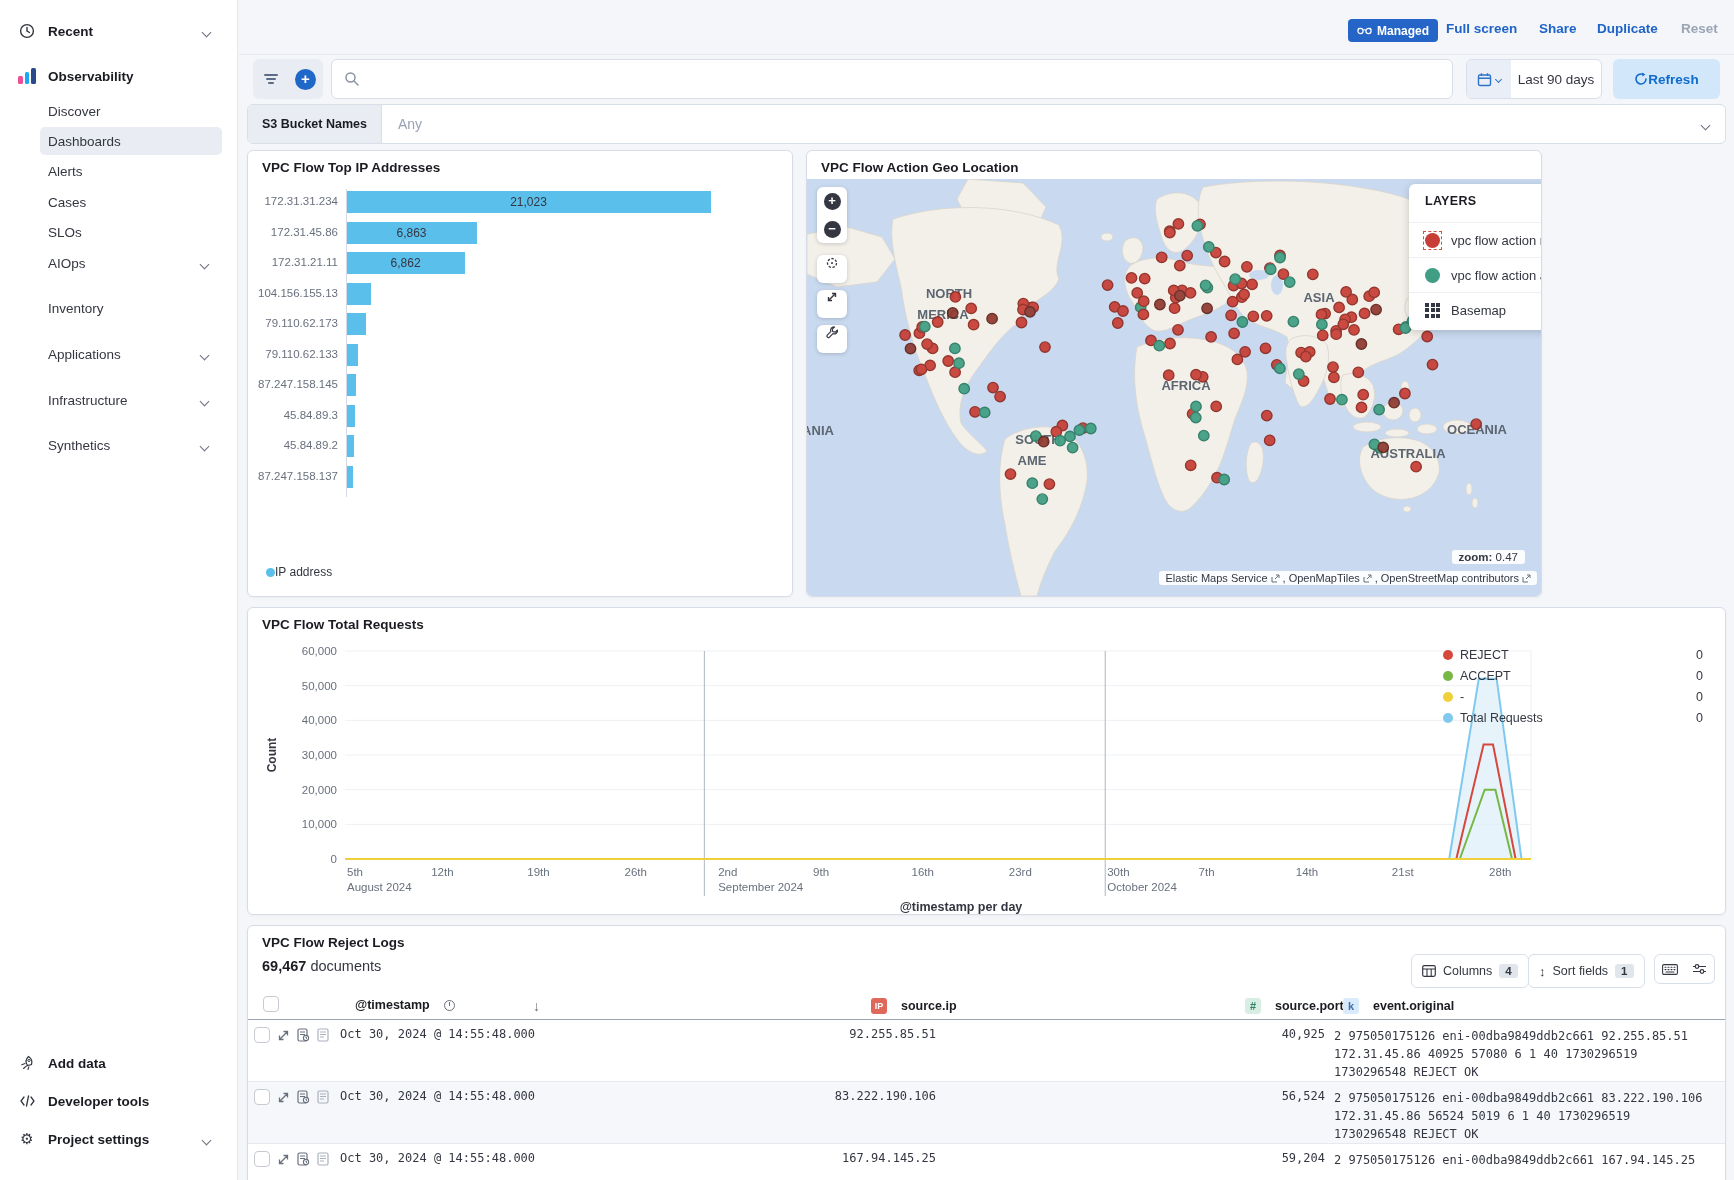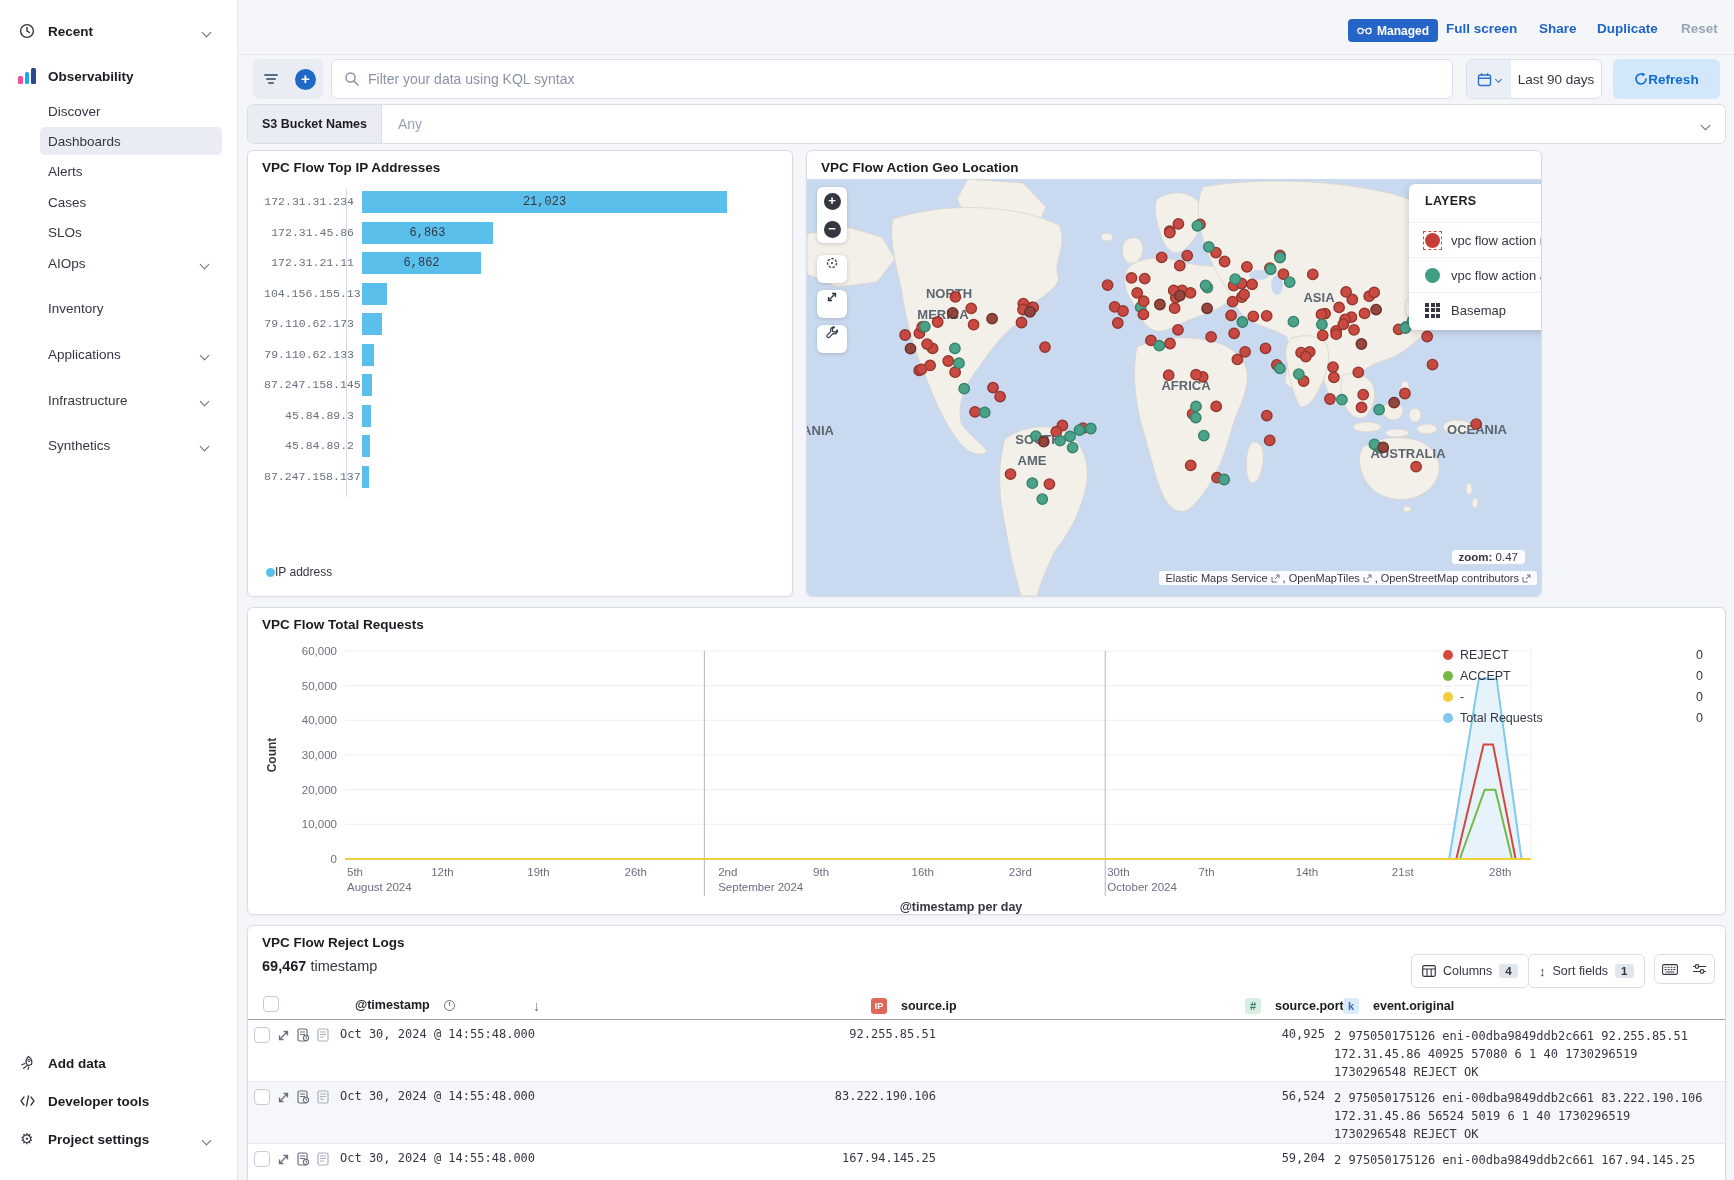--- a/index.html
+++ b/index.html
@@ -51,21 +51,21 @@
 
   
   .panel { position:absolute; background:#fff; border:1px solid #d7dde7; border-radius:6px; box-shadow:0 1px 3px rgba(0,0,0,0.04); }
   .panel-title { position:absolute; left:14px; top:9px; font-size:13.5px; font-weight:bold; color:#1a1c21; z-index:5; }
   #panel-ips  { left:8px;  top:150px; width:546px; height:447px; }
   #panel-map  { left:567px; top:150px; width:736px; height:447px; overflow:hidden; }
   #panel-req  { left:8px;  top:607px; width:1479px; height:308px; }
   #panel-logs { left:8px;  top:925px; width:1479px; height:262px; overflow:hidden; }
 
   
-  #bars { position:absolute; left:16px; top:36px; width:546px;font-family:Liberation Mono, monospace; }
+  #bars { position:absolute; left:0; top:36px; width:546px; }
   .bar-row { position:relative; height:30.5px; }
   .bar-cat { position:absolute; left:0; top:8px; width:90px; text-align:right; font-size:11.5px; color:#69707d; }
   .bar-rect { position:absolute; left:98px; top:4px; height:22px; background:#5bbfec; display:flex; align-items:center; justify-content:center; }
   .bar-val { font-size:12px; color:#343741; }
   #bar-axis { position:absolute; left:98px; top:38px; width:1px; height:308px; background:#d3dae6; }
   #ips-legend { position:absolute; left:18px; top:414px; display:flex; align-items:center; gap:0; font-size:12px; color:#343741; }
   .dot { display:inline-block; border-radius:50%; }
 
   
   #map-svg { position:absolute; left:0; top:28px; width:918px; height:417px; }
@@ -232,21 +232,20 @@
         </div>
         <div class="fg-btn">
           <span class="plus-circle">+</span>
         </div>
       </div>
       <div class="kql-input">
         <svg width="16" height="16" viewBox="0 0 16 16" style="margin-right:8px;flex:none;">
             <circle cx="6.5" cy="6.5" r="4.5" fill="none" stroke="#8b93a3" stroke-width="1.5"></circle>
             <path d="M10 10 L14 14" stroke="#8b93a3" stroke-width="1.5" stroke-linecap="round"></path>
           </svg>
-        <input type="text" placeholder="Filter your data using KQL syntax" style="">
       </div>
       <div class="date-picker">
         <div class="cal-seg">
           <svg width="15" height="15" viewBox="0 0 15 15">
               <rect x="1.5" y="3" width="12" height="10.5" rx="1.5" fill="none" stroke="#2f72c8" stroke-width="1.4"></rect>
               <path d="M1.5 6.2 H13.5 M4.5 1.2 V4 M10.5 1.2 V4" stroke="#2f72c8" stroke-width="1.4"></path>
             </svg>
           <span class="chev" style="border-color:#2f72c8;width:5px;height:5px;"></span>
         </div>
         <span class="range">Last 90 days</span>
@@ -722,21 +721,21 @@
             <span>Total Requests</span>
             <span class="leg-val">0</span>
           </div>
         </div>
     </section>
 
     <section class="panel" id="panel-logs">
       <div class="panel-title">VPC Flow Reject Logs</div>
       <div id="logs-count">
         <b>69,467</b>
-        <span>timestamp</span>
+        <span>documents</span>
       </div>
 
       <div class="tbl-btn" style="left:1163px;">
         <svg width="14" height="12" viewBox="0 0 14 12">
             <rect x="0.7" y="0.7" width="12.6" height="10.6" rx="1.5" fill="none" stroke="#343741" stroke-width="1.2"></rect>
             <path d="M0.7 4 H13.3 M5 4 V11.3 M9.2 4 V11.3" stroke="#343741" stroke-width="1.1"></path>
           </svg>
         <span>Columns</span>
         <span class="cnt-badge">4</span>
       </div>

